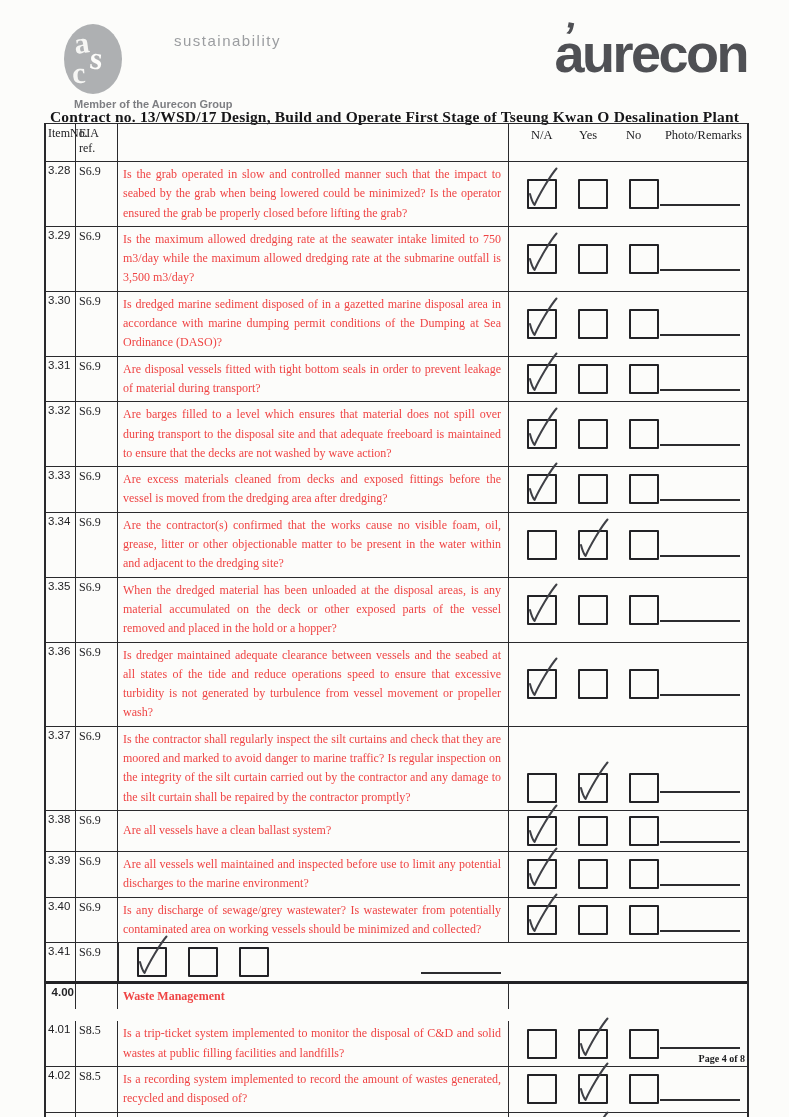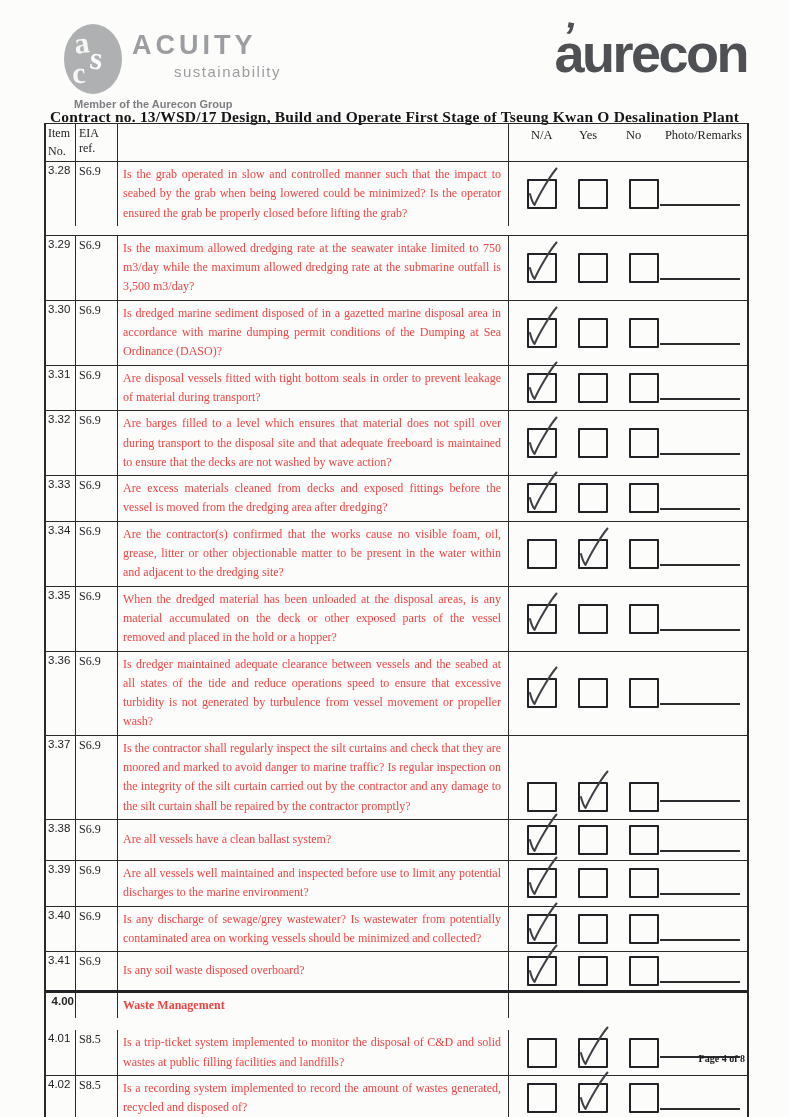--- a/index.html
+++ b/index.html
@@ -66,21 +66,21 @@
   }
   .c-q.vmid{display:flex;align-items:center;}
   .bold-row .c-item,.bold-row .c-q{font-weight:bold;text-align:right;}
   .c-ans{
     position:relative;border-left:1.3px solid #2a2a2d;
     display:flex;align-items:center;
   }
   .c-ans.abot{align-items:flex-end;padding-bottom:7px;}
   
   .header-row{min-height:37px;}
-  .header-row .c-item{display:flex;flex-direction:column;justify-content:space-between;padding-bottom:2px;font-family:"Liberation Serif",serif;font-size:12px;}
+  .header-row .c-item{display:flex;justify-content:space-between;padding-bottom:2px;font-family:"Liberation Serif",serif;font-size:12px;}
   .header-row .c-ans span{position:absolute;top:4px;font-size:12.5px;color:#1d1d20;}
   .hl-na{left:22px;}
   .hl-yes{left:70px;}
   .hl-no{left:117px;}
   .hl-rem{right:5px;}
   
   .cb{
     position:relative;width:26px;height:26px;flex:0 0 auto;
     border:2.6px solid #222226;border-radius:1px;margin-left:21px;background:transparent;
   }
@@ -107,21 +107,20 @@
 <div class="page">
 
   <div class="logo-band">
     <div class="acuity">
       <div class="acuity-mark">
         <span class="m-a">a</span>
         <span class="m-s">s</span>
         <span class="m-c">c</span>
       </div>
       <div class="acuity-text">
-        <div class="acuity-name">ACUITY</div>
         <div class="acuity-sub">sustainability</div>
       </div>
       <div class="acuity-member">Member of the Aurecon Group</div>
     </div>
     <div class="aurecon">
       <span class="accent">’</span>
       <span>aurecon</span>
     </div>
   </div>
 
@@ -150,21 +149,21 @@
           <span class="cb first">
             <svg viewBox="0 0 38 46" class="tick">
               <path d="M7 30 C8 34 10 39 11.5 41 C16 31 27 12 33.5 4.5"></path>
             </svg>
           </span>
           <span class="cb"></span>
           <span class="cb"></span>
           <span class="rline"></span>
         </div>
       </div>
-      <div class="row" style="min-height: 59px; margin-top: 9px;">
+      <div class="row" style="min-height: 59px;">
         <div class="cell c-item">3.29</div>
         <div class="cell c-eia">S6.9</div>
         <div class="cell c-q">Is the maximum allowed dredging rate at the seawater intake limited to 750 m3/day while the maximum allowed dredging rate at the submarine outfall is 3,500 m3/day?</div>
         <div class="cell c-ans">
           <span class="cb first">
             <svg viewBox="0 0 38 46" class="tick">
               <path d="M7 30 C8 34 10 39 11.5 41 C16 31 27 12 33.5 4.5"></path>
             </svg>
           </span>
           <span class="cb"></span>
@@ -333,21 +332,20 @@
             </svg>
           </span>
           <span class="cb"></span>
           <span class="cb"></span>
           <span class="rline"></span>
         </div>
       </div>
       <div class="row" style="min-height: 38px;">
         <div class="cell c-item">3.41</div>
         <div class="cell c-eia">S6.9</div>
-        <div class="cell c-q vmid">Is any soil waste disposed overboard?</div>
         <div class="cell c-ans">
           <span class="cb first">
             <svg viewBox="0 0 38 46" class="tick">
               <path d="M7 30 C8 34 10 39 11.5 41 C16 31 27 12 33.5 4.5"></path>
             </svg>
           </span>
           <span class="cb"></span>
           <span class="cb"></span>
           <span class="rline"></span>
         </div>

